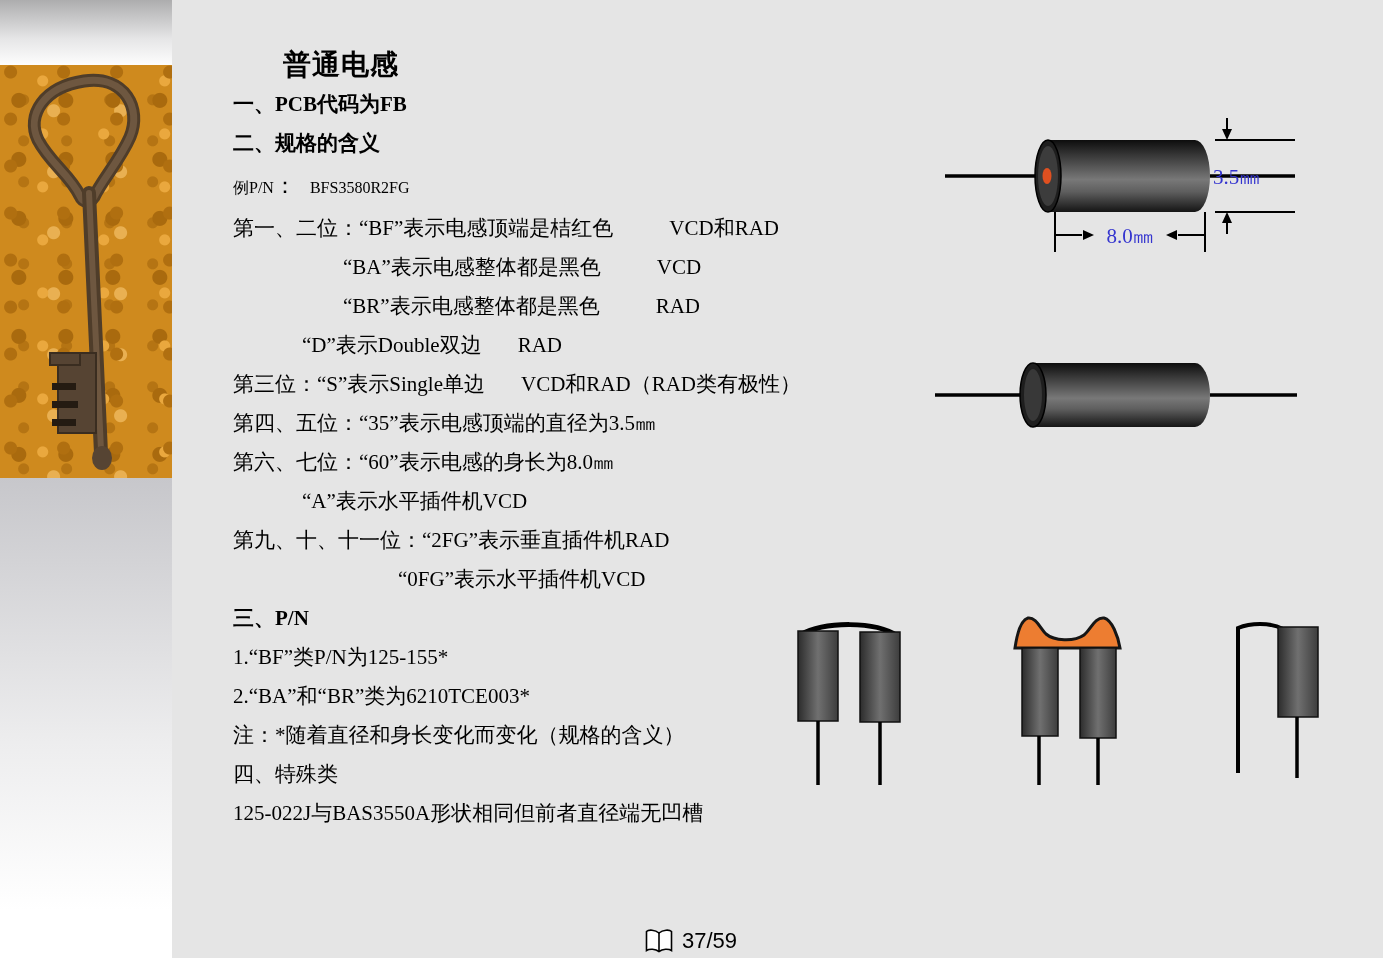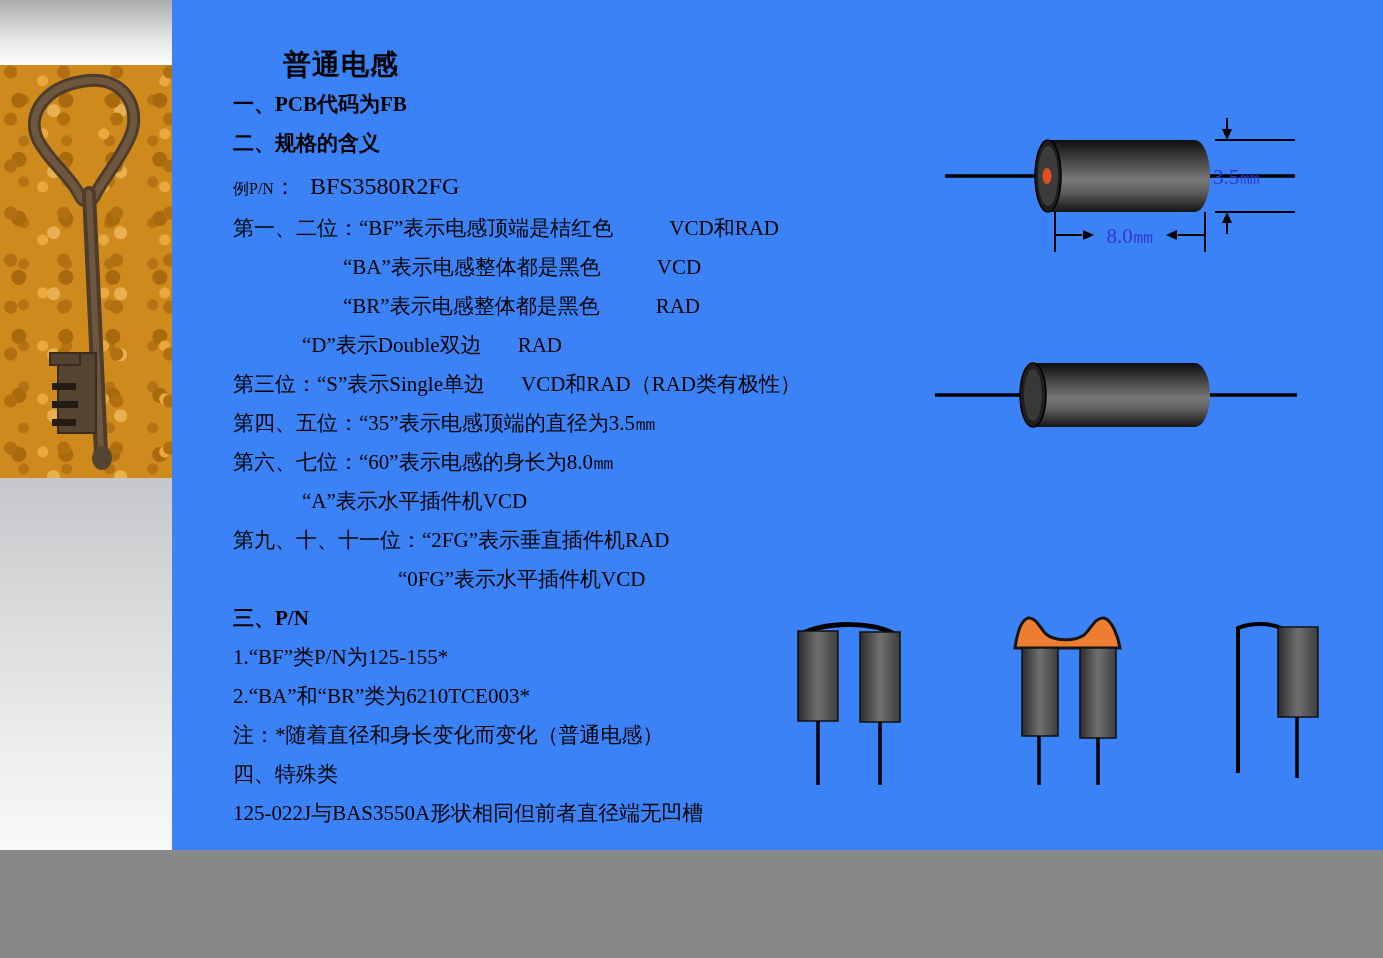--- a/index.html
+++ b/index.html
@@ -1,16 +1,16 @@
 <!DOCTYPE html>
 <html><head>
 <meta charset="utf-8">
 <style>
   html,body{margin:0;padding:0;background:#888;}
-  .slide{position:relative;width:1383px;height:850px;background:#3b82f6;overflow:hidden;
+  .slide{position:relative;width:1383px;height:958px;background:#e5e5e5;overflow:hidden;
          font-family:"Liberation Serif","DejaVu Serif",serif;color:#000;}
 
   
   .sidebar{position:absolute;left:0;top:0;width:172px;height:958px;}
   .sidebar-top{position:absolute;left:0;top:0;width:172px;height:65px;
                background:linear-gradient(180deg,#adadae 0%,#e6e6e7 60%,#fdfdfd 100%);}
   .key-photo{position:absolute;left:0;top:65px;width:172px;height:413px;
              background-color:#cf8a1e;
              background-image:
                radial-gradient(circle at 20% 15%, #b06f10 0 6px, rgba(0,0,0,0) 7px),
@@ -23,21 +23,21 @@
                   background:linear-gradient(180deg,#c7c7cb 0%,#ededee 55%,#ffffff 90%);}
 
   
   .title{position:absolute;left:283px;top:46px;margin:0;font-size:28px;font-weight:bold;letter-spacing:1px;}
   .text-block{position:absolute;left:233px;top:85px;width:660px;font-size:21px;}
   .line{height:39px;line-height:39px;white-space:nowrap;}
   .bold{font-weight:bold;}
   .pn-line{height:46px;line-height:46px;}
   .pn-big{font-size:16px;}
   .pn-colon{font-size:22px;}
-  .pn-value{font-size:24px;margin-left:14px;}
+  .pn-value{font-size:16px;margin-left:14px;}
   .ind-ba{padding-left:110px;}
   .ind-s{padding-left:69px;}
   .ind-fg{padding-left:165px;}
   .tag.gap-lg{margin-left:56px;}
   .tag.gap-md{margin-left:36px;}
 
   
   .diag{position:absolute;}
   .dim-text{font-family:"Liberation Serif","DejaVu Serif",serif;}
 
@@ -84,21 +84,21 @@
     <div class="line ind-s"><span>“D”表示Double双边</span><span class="tag gap-md">RAD</span></div>
     <div class="line"><span>第三位：“S”表示Single单边</span><span class="tag gap-md">VCD和RAD（RAD类有极性）</span></div>
     <div class="line"><span>第四、五位：“35”表示电感顶端的直径为3.5㎜</span></div>
     <div class="line"><span>第六、七位：“60”表示电感的身长为8.0㎜</span></div>
     <div class="line ind-s"><span>“A”表示水平插件机VCD</span></div>
     <div class="line"><span>第九、十、十一位：“2FG”表示垂直插件机RAD</span></div>
     <div class="line ind-fg"><span>“0FG”表示水平插件机VCD</span></div>
     <div class="line bold"><span>三、P/N</span></div>
     <div class="line"><span>1.“BF”类P/N为125-155*</span></div>
     <div class="line"><span>2.“BA”和“BR”类为6210TCE003*</span></div>
-    <div class="line"><span>注：*随着直径和身长变化而变化（普通电感）</span></div>
+    <div class="line"><span>注：*随着直径和身长变化而变化（规格的含义）</span></div>
     <div class="line"><span>四、特殊类</span></div>
     <div class="line"><span>125-022J与BAS3550A形状相同但前者直径端无凹槽</span></div>
   </div>
 
   <svg class="diag" style="left:933px;top:113px;" width="370" height="150" viewBox="0 0 370 150">
     <defs>
       <linearGradient id="cylV" x1="0" y1="0" x2="0" y2="1">
         <stop offset="0" stop-color="#0d0d0d"></stop>
           <stop offset="0.2" stop-color="#353535"></stop>
         <stop offset="0.55" stop-color="#787878"></stop>

